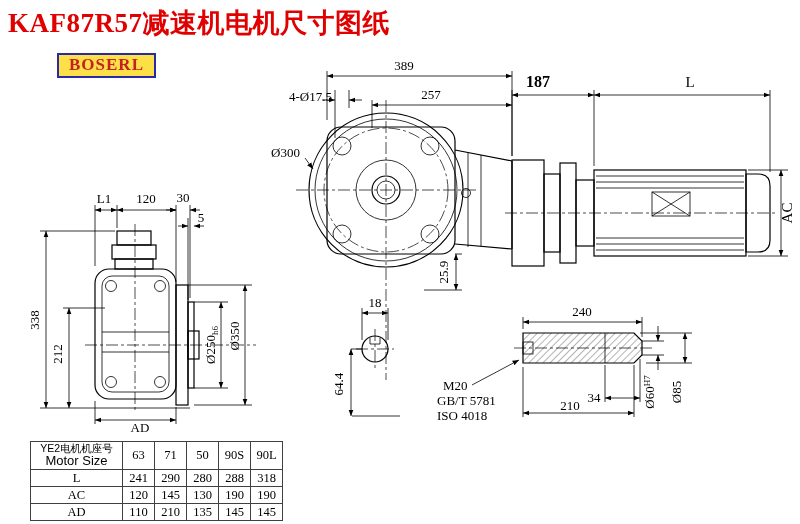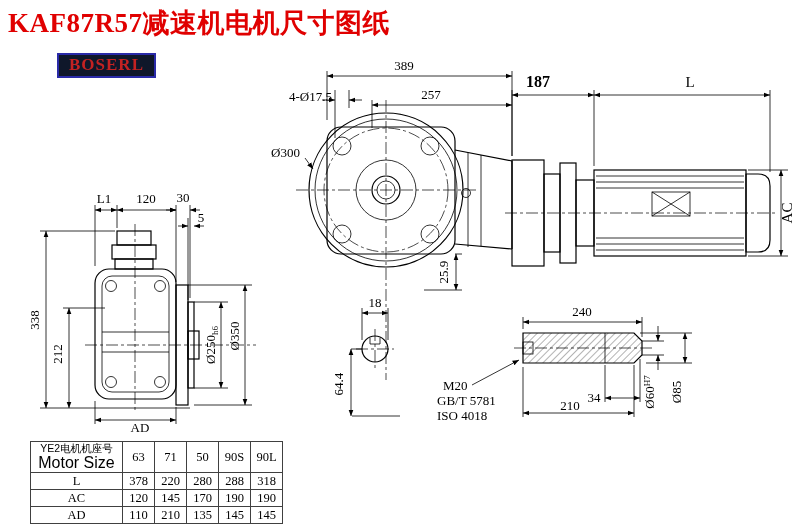--- a/index.html
+++ b/index.html
@@ -11,21 +11,21 @@
     font-family:"Liberation Serif", serif;
   }
   .page-title {
     position:absolute; left:8px; top:5px;
     font-family:Liberation Serif, serif;
     font-weight:bold; font-size:27px; color:#e00000;
     letter-spacing:0.5px; white-space:nowrap;
   }
   .brand-box {
     position:absolute; left:57px; top:53px;
-    border:2px solid #2a2aa8; background:#0f172a;
+    border:2px solid #2a2aa8; background:#fde047;
     padding:0px 10px 1px 10px;
   }
   .brand-text {
     font-family:"Liberation Serif", serif;
     font-weight:bold; font-size:17px; color:#c42222; letter-spacing:1px;
   }
   svg.drawing { position:absolute; left:0; top:0; }
   svg text { font-family:"Liberation Serif", serif; font-size:13px; fill:#000; }
   svg text.big { font-size:16px; font-weight:bold; }
   svg text.med { font-size:15px; }
@@ -39,21 +39,21 @@
     font-family:"Liberation Serif", serif;
   }
   .size-table td {
     border:1px solid #404040; text-align:center; vertical-align:middle;
     font-size:12.5px; padding:0;
   }
   .size-table td.labelcol { width:92px; }
   .size-table td.numcol { width:32px; height:17px; }
   .size-table tr.head td { height:26px; }
   .head-cn { font-family:"Liberation Sans", sans-serif; font-size:10.5px; line-height:1.15; display:block; }
-  .head-en { font-family:"Liberation Sans", sans-serif; font-size:16px; line-height:1.15; display:block; }
+  .head-en { font-family:"Liberation Sans", sans-serif; font-size:13px; line-height:1.15; display:block; }
 </style>
 </head>
 <body>
 
 <div class="page-title">KAF87R57减速机电机尺寸图纸</div>
 <div class="brand-box">
   <span class="brand-text">BOSERL</span>
 </div>
 
 <svg class="drawing" width="800" height="524" viewBox="0 0 800 524">
@@ -281,31 +281,31 @@
         <span class="head-en">Motor Size</span>
       </td>
       <td class="numcol">63</td>
       <td class="numcol">71</td>
       <td class="numcol">50</td>
       <td class="numcol">90S</td>
       <td class="numcol">90L</td>
     </tr>
     <tr>
       <td class="labelcol">L</td>
-      <td class="numcol">378</td>
-      <td class="numcol">220</td>
+      <td class="numcol">241</td>
+      <td class="numcol">290</td>
       <td class="numcol">280</td>
       <td class="numcol">288</td>
       <td class="numcol">318</td>
     </tr>
     <tr>
       <td class="labelcol">AC</td>
       <td class="numcol">120</td>
       <td class="numcol">145</td>
-      <td class="numcol">170</td>
+      <td class="numcol">130</td>
       <td class="numcol">190</td>
       <td class="numcol">190</td>
     </tr>
     <tr>
       <td class="labelcol">AD</td>
       <td class="numcol">110</td>
       <td class="numcol">210</td>
       <td class="numcol">135</td>
       <td class="numcol">145</td>
       <td class="numcol">145</td>

